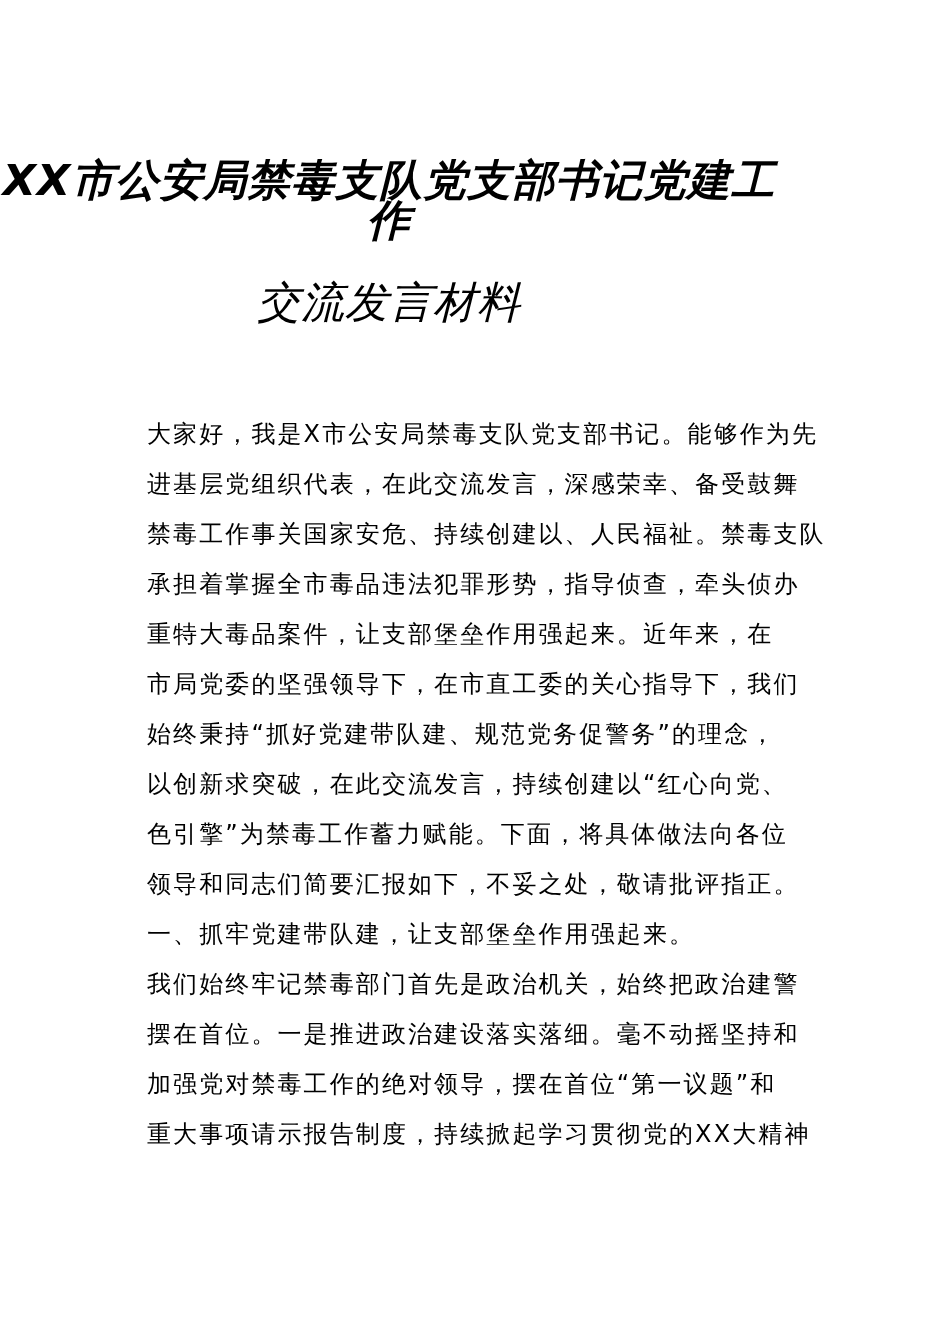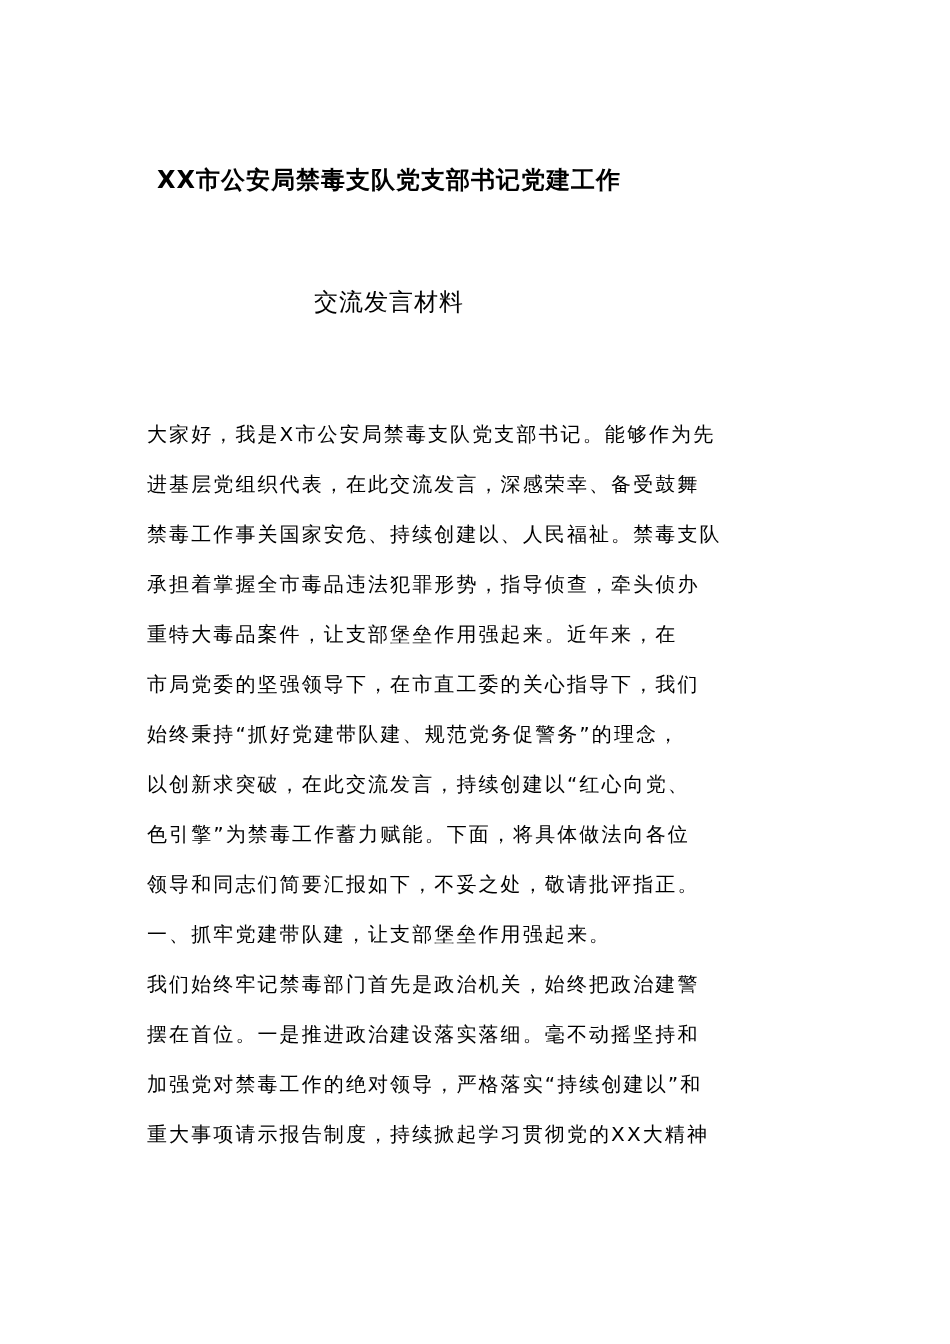--- a/index.html
+++ b/index.html
@@ -1,24 +1,24 @@
 <!DOCTYPE html>
 <html><head>
 <meta charset="utf-8">
 <style>
   html, body { margin: 0; padding: 0; background: #ffffff; }
   body { width: 950px; height: 1344px; position: relative; overflow: hidden;
          font-family: "DejaVu Sans", "Liberation Sans", sans-serif; color: #000; }
   .page { position: absolute; left: 0; top: 0; width: 950px; height: 1344px; background: #fff; }
   .title { position: absolute; left: 0; width: 778px; text-align: center;
-           font-size: 24px; letter-spacing: 1px; line-height: 40px; }
+           font-size: 43px; letter-spacing: 1px; line-height: 40px; font-style: italic; }
   .title-1 { top: 160px; font-weight: bold; }
   .title-2 { top: 282px; font-weight: normal; }
   .body { position: absolute; left: 147px; top: 414px; width: 660px; }
-  .line { height: 50px; line-height: 40px; font-size: 20px; letter-spacing: 2.1px;
+  .line { height: 50px; line-height: 40px; font-size: 24px; letter-spacing: 2.1px;
           white-space: nowrap; }
 </style>
 </head>
 <body>
 
 <div class="page">
   <div class="title title-1">XX市公安局禁毒支队党支部书记党建工作</div>
   <div class="title title-2">交流发言材料</div>
 
   <div class="body">
@@ -28,16 +28,16 @@
     <div class="line">承担着掌握全市毒品违法犯罪形势，指导侦查，牵头侦办</div>
     <div class="line">重特大毒品案件，让支部堡垒作用强起来。近年来，在</div>
     <div class="line">市局党委的坚强领导下，在市直工委的关心指导下，我们</div>
     <div class="line">始终秉持“抓好党建带队建、规范党务促警务”的理念，</div>
     <div class="line">以创新求突破，在此交流发言，持续创建以“红心向党、</div>
     <div class="line">色引擎”为禁毒工作蓄力赋能。下面，将具体做法向各位</div>
     <div class="line">领导和同志们简要汇报如下，不妥之处，敬请批评指正。</div>
     <div class="line">一、抓牢党建带队建，让支部堡垒作用强起来。</div>
     <div class="line">我们始终牢记禁毒部门首先是政治机关，始终把政治建警</div>
     <div class="line">摆在首位。一是推进政治建设落实落细。毫不动摇坚持和</div>
-    <div class="line">加强党对禁毒工作的绝对领导，严格落实“持续创建以”和</div>
+    <div class="line">加强党对禁毒工作的绝对领导，摆在首位“第一议题”和</div>
     <div class="line">重大事项请示报告制度，持续掀起学习贯彻党的XX大精神</div>
   </div>
 </div>
 
 </body></html>

